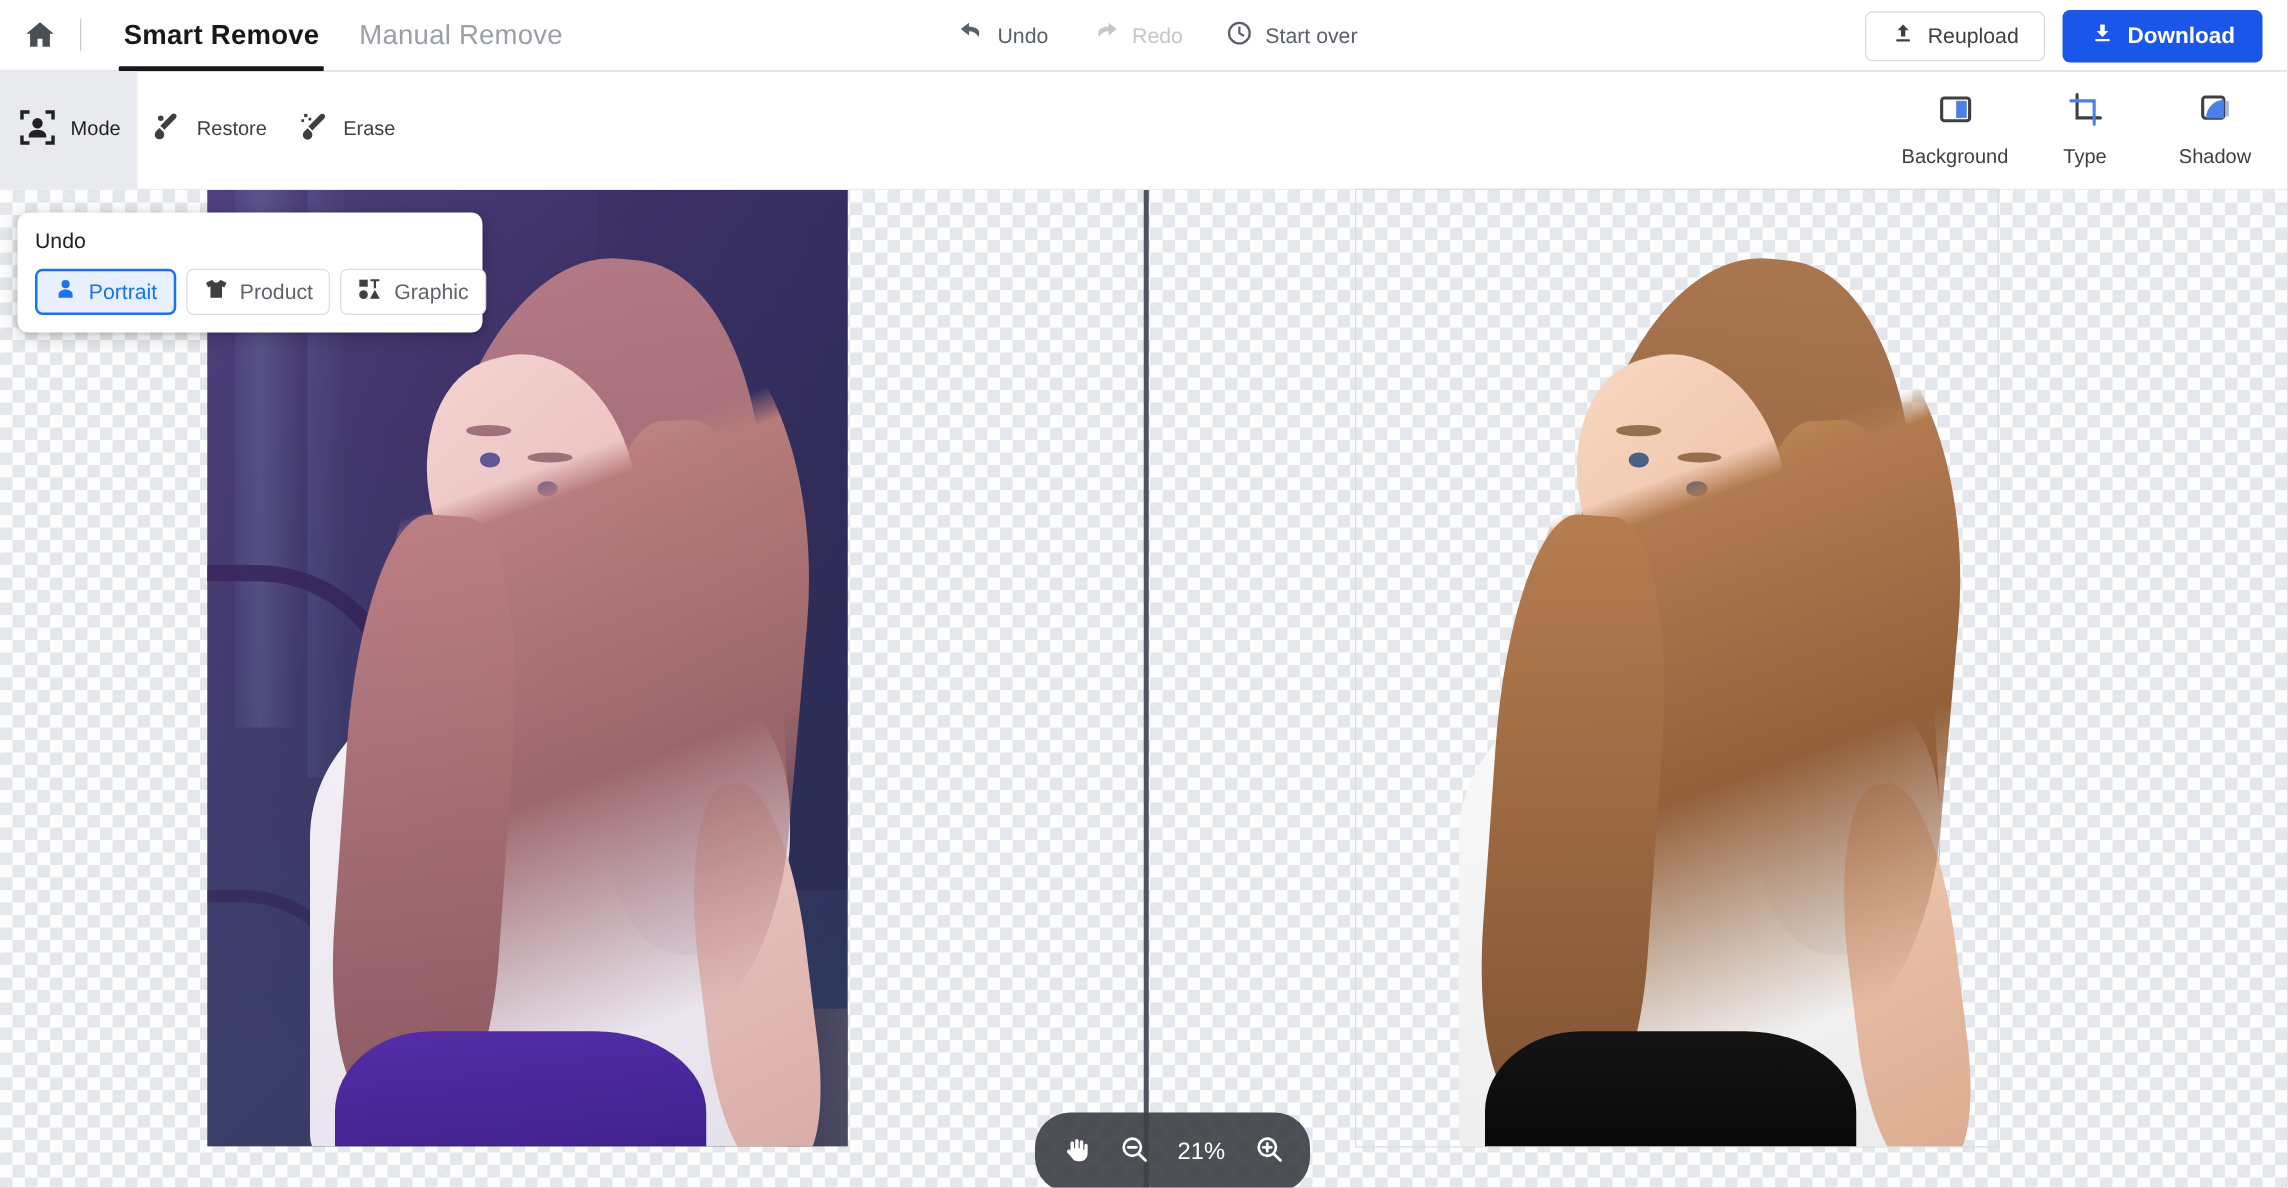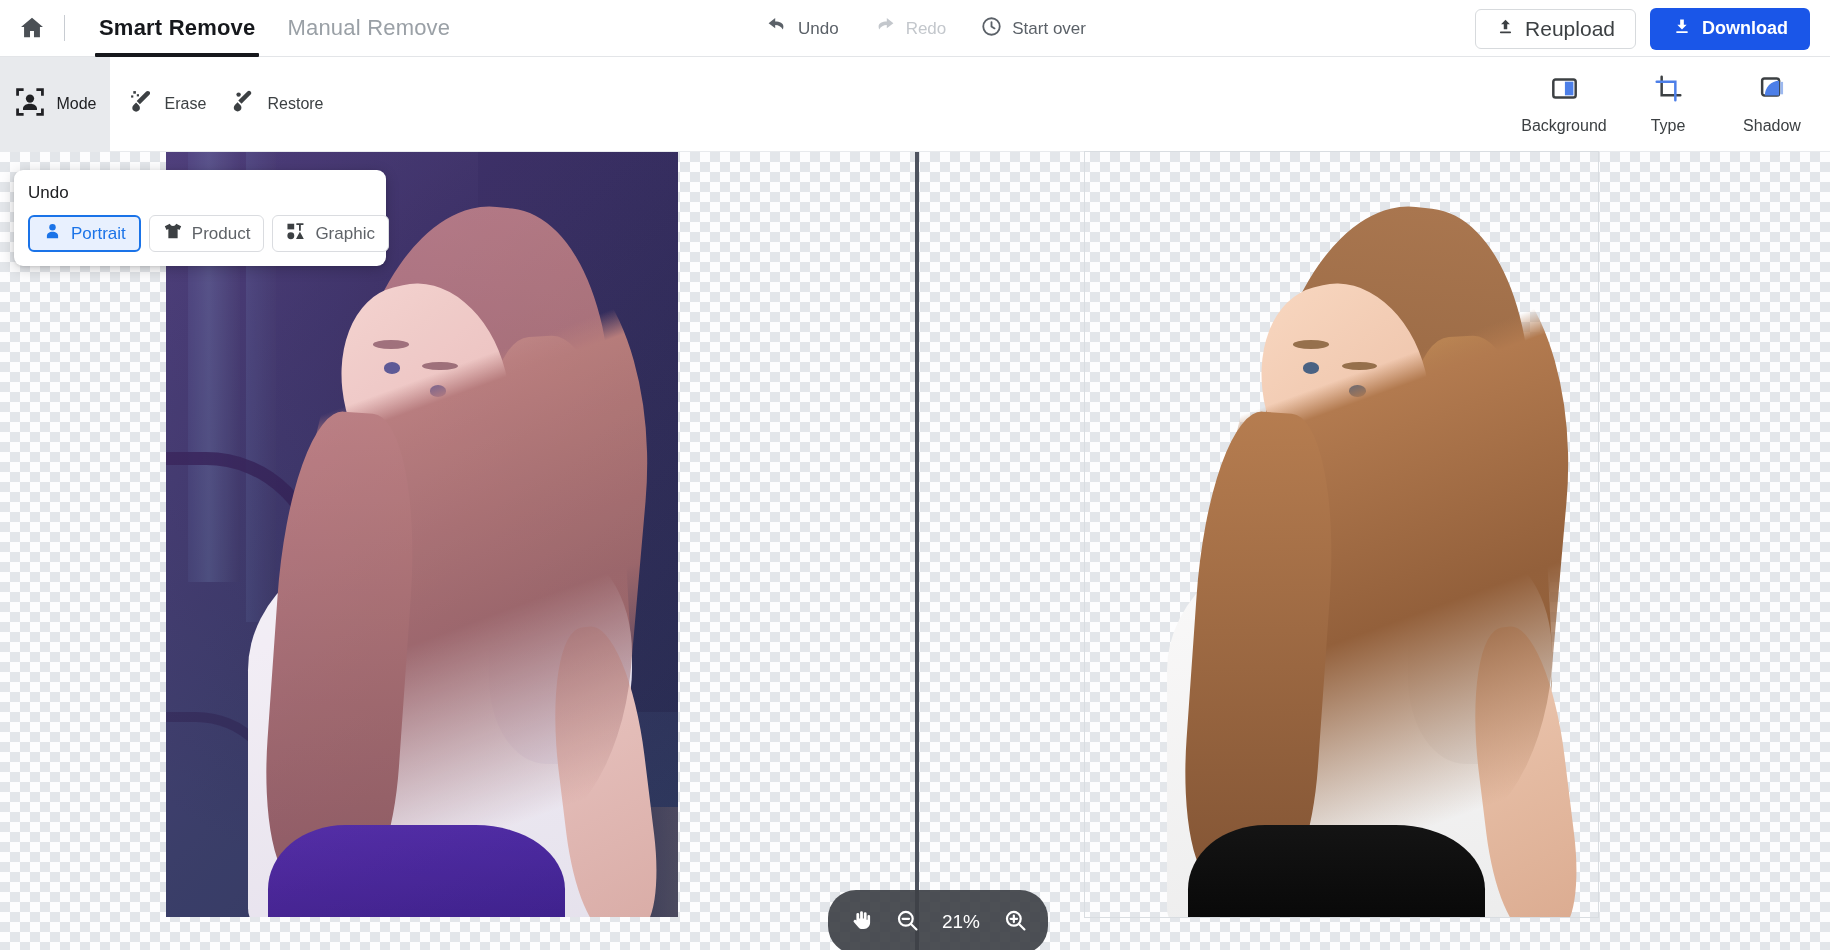--- a/index.html
+++ b/index.html
@@ -47,21 +47,21 @@
   }
   .hdr-action.disabled { color: #c3c7cc; cursor: default; }
 
   .hdr-right {
     position: absolute; right: 20px; top: 0; height: 57px;
     display: flex; align-items: center; gap: 14px;
   }
   .btn-reupload {
     display: flex; align-items: center; gap: 10px;
     height: 40px; padding: 0 20px; border: 1px solid #d7dadd; border-radius: 6px;
-    background: #fff; color: #3c4043; font-size: 21px; cursor: pointer;
+    background: #fff; color: #3c4043; font-size: 17px; cursor: pointer;
   }
   .btn-download {
     display: flex; align-items: center; gap: 10px;
     height: 42px; padding: 0 22px; border-radius: 6px;
     background: #1a56e8; color: #fff; font-size: 18px; font-weight: 700; cursor: pointer;
     border: none;
   }
 
   
   .toolbar {
@@ -329,39 +329,39 @@
             <circle cx="16" cy="12.8" r="3.9"></circle>
             <path d="M16 17.6c-4 0-6.6 2.2-6.6 4.6v1.4h13.2v-1.4c0-2.4-2.6-4.6-6.6-4.6z"></path>
           </svg>
         </span>
         <span class="lbl">Mode</span>
       </div>
 
       <div class="tool-item">
         <span>
           <svg width="32" height="32" viewBox="0 0 32 32" fill="#3c4043">
+            <path d="M24.6 5.4c-.9-.9-2.3-.9-3.2 0l-9.1 9.1 3.2 3.2 9.1-9.1c.9-.9.9-2.3 0-3.2z"></path>
+            <path d="M11.5 16.3 8.9 18.9c-1.5 1.5-1.5 3.9 0 5.4s3.9 1.5 5.4 0 1.5-3.9 0-5.4z"></path>
+            <circle cx="12.6" cy="8.6" r="2.2"></circle>
+          </svg>
+        </span>
+        <span class="lbl">Restore</span>
+      </div>
+
+      <div class="tool-item">
+        <span>
+          <svg width="32" height="32" viewBox="0 0 32 32" fill="#3c4043">
             <path d="M25.4 5.6c-.9-.9-2.3-.9-3.2 0l-9.5 9.5 3.2 3.2 9.5-9.5c.9-.9.9-2.3 0-3.2z"></path>
             <path d="M12.1 16.5 9.4 19.2c-1.5 1.5-1.5 3.9 0 5.4s3.9 1.5 5.4 0 1.5-3.9 0-5.4z"></path>
             <rect x="9.3" y="5.1" width="2.6" height="2.6"></rect>
             <rect x="12.8" y="8.2" width="2.2" height="2.2"></rect>
             <rect x="7.1" y="9.4" width="2.2" height="2.2"></rect>
           </svg>
         </span>
         <span class="lbl">Erase</span>
-      </div>
-
-      <div class="tool-item">
-        <span>
-          <svg width="32" height="32" viewBox="0 0 32 32" fill="#3c4043">
-            <path d="M24.6 5.4c-.9-.9-2.3-.9-3.2 0l-9.1 9.1 3.2 3.2 9.1-9.1c.9-.9.9-2.3 0-3.2z"></path>
-            <path d="M11.5 16.3 8.9 18.9c-1.5 1.5-1.5 3.9 0 5.4s3.9 1.5 5.4 0 1.5-3.9 0-5.4z"></path>
-            <circle cx="12.6" cy="8.6" r="2.2"></circle>
-          </svg>
-        </span>
-        <span class="lbl">Restore</span>
       </div>
     </div>
 
     <div class="tool-right">
 
       <div class="tool-item-r">
         <span>
           <svg width="29" height="29" viewBox="0 0 28 28">
             <rect x="3.2" y="5.2" width="21.6" height="17.6" rx="2.2" fill="none" stroke="#3c4043" stroke-width="2.4"></rect>
             <rect x="14.4" y="7.4" width="8.2" height="13.2" fill="#4d7fe8"></rect>

